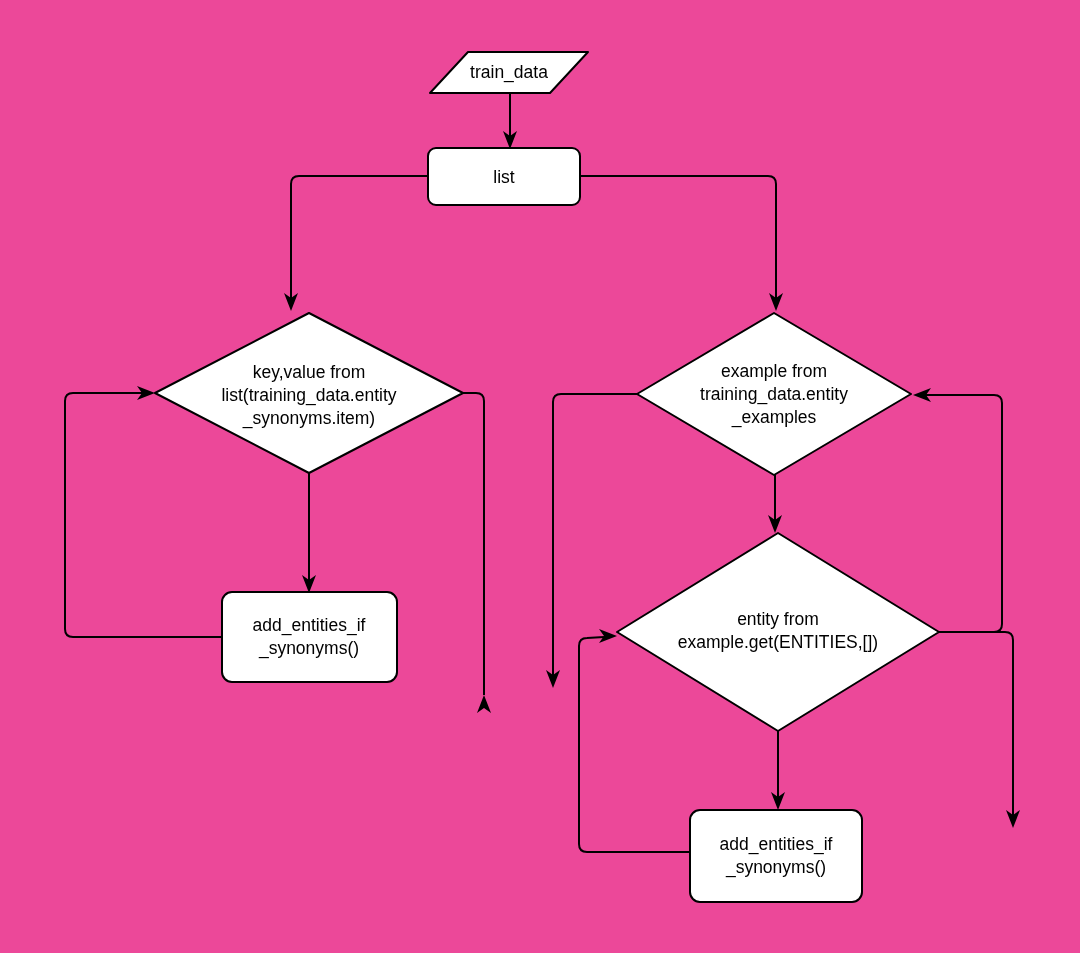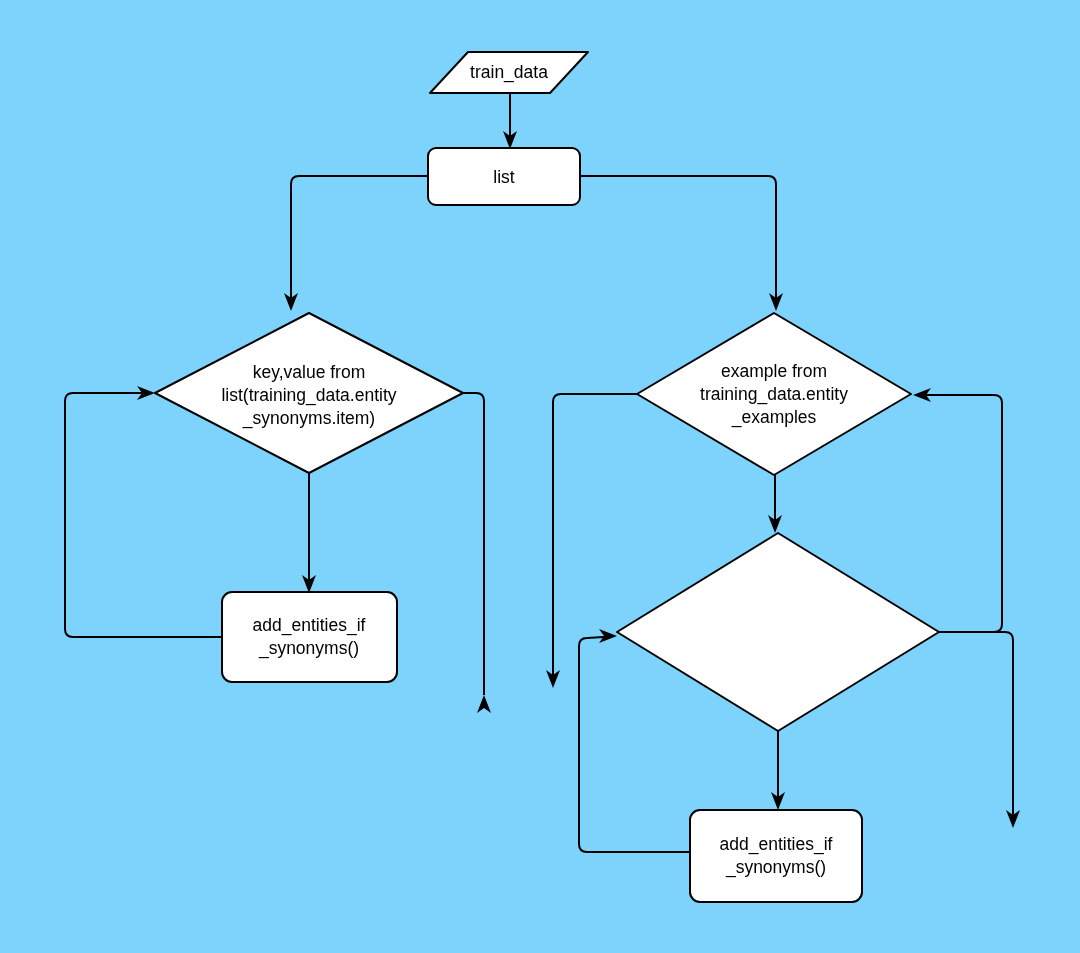--- a/index.html
+++ b/index.html
@@ -5,21 +5,21 @@
 <style>
   html, body {
     margin: 0;
     padding: 0;
     background: #ffffff;
   }
   .canvas {
     position: relative;
     width: 1080px;
     height: 953px;
-    background: #7dd3fc;
+    background: #ec4899;
     font-family: "Liberation Sans", sans-serif;
     overflow: hidden;
   }
   .diagram-svg {
     position: absolute;
     left: 0;
     top: 0;
   }
   .shape {
     fill: #ffffff;
@@ -129,20 +129,22 @@
   <div class="node-label" style="left:504px; top:177px;">list</div>
 
   <div class="node-label" style="left:309px; top:395px;">key,value from
 list(training_data.entity
 _synonyms.item)</div>
 
   <div class="node-label" style="left:774px; top:394px;">example from
 training_data.entity
 _examples</div>
 
+  <div class="node-label" style="left:778px; top:631px;">entity from
+example.get(ENTITIES,[])</div>
 
   <div class="node-label" style="left:309px; top:637px;">add_entities_if
 _synonyms()</div>
 
   <div class="node-label" style="left:776px; top:856px;">add_entities_if
 _synonyms()</div>
 
 </div>
 
 </body></html>

